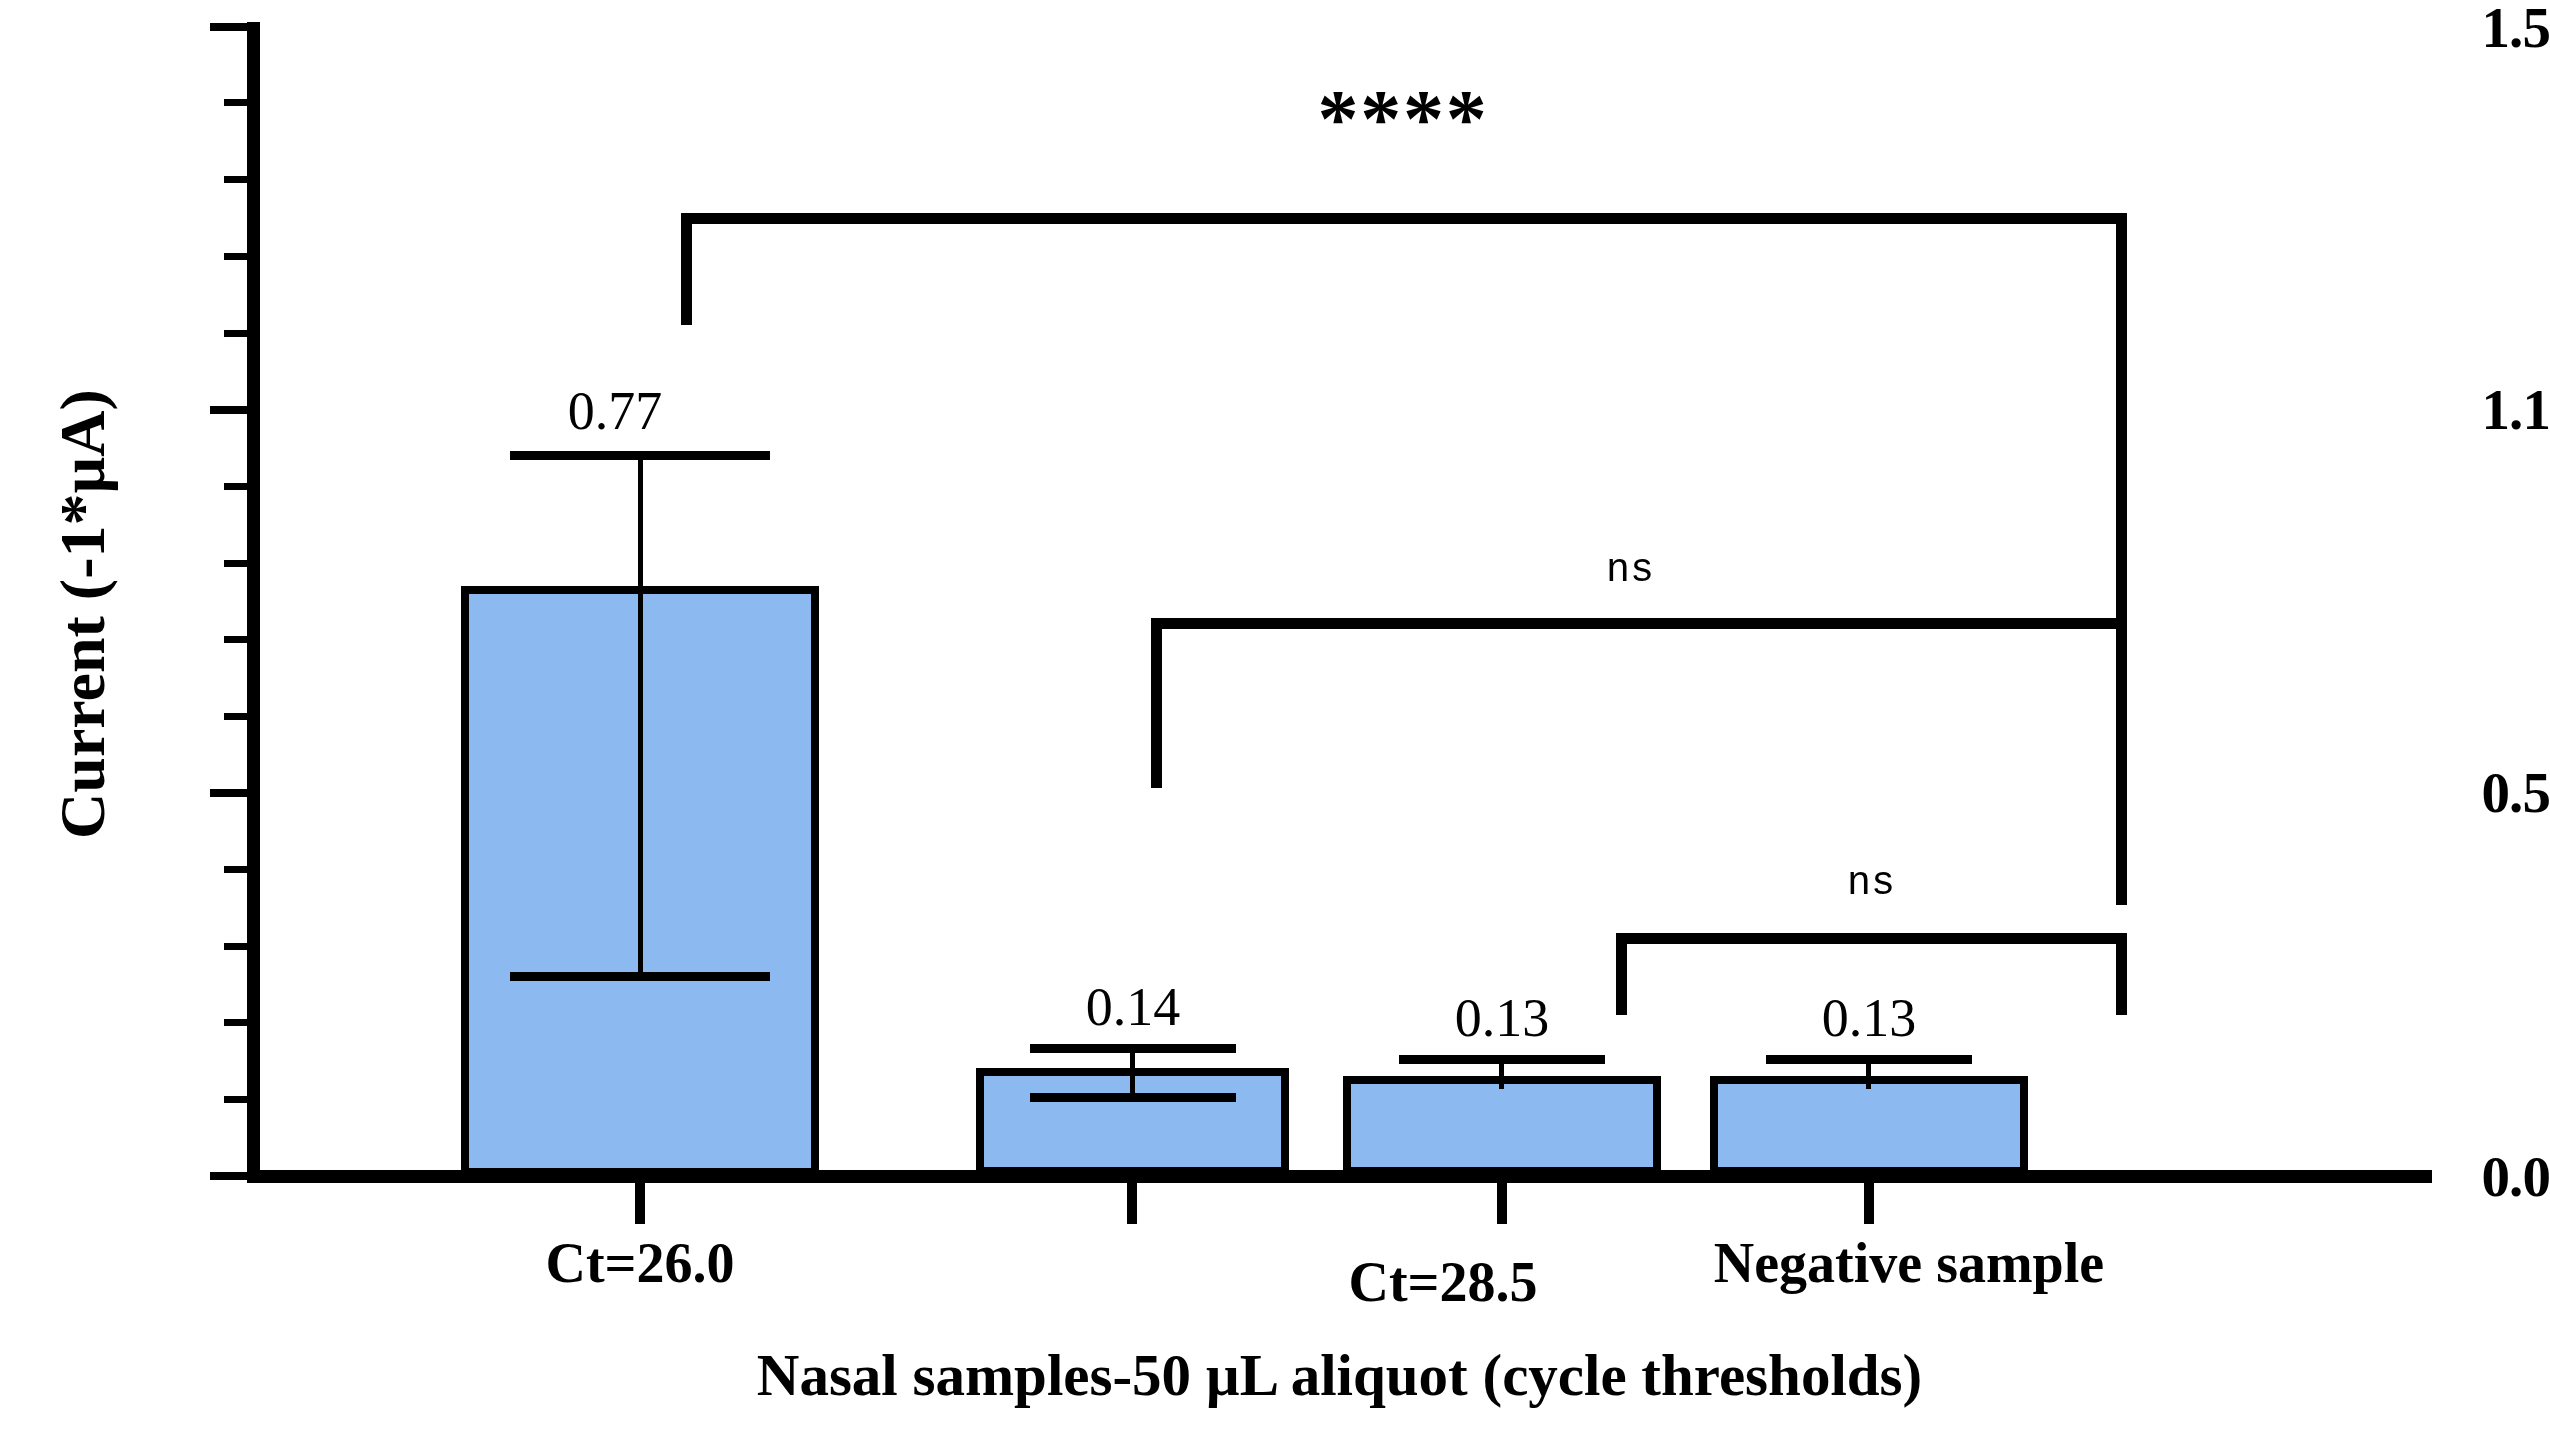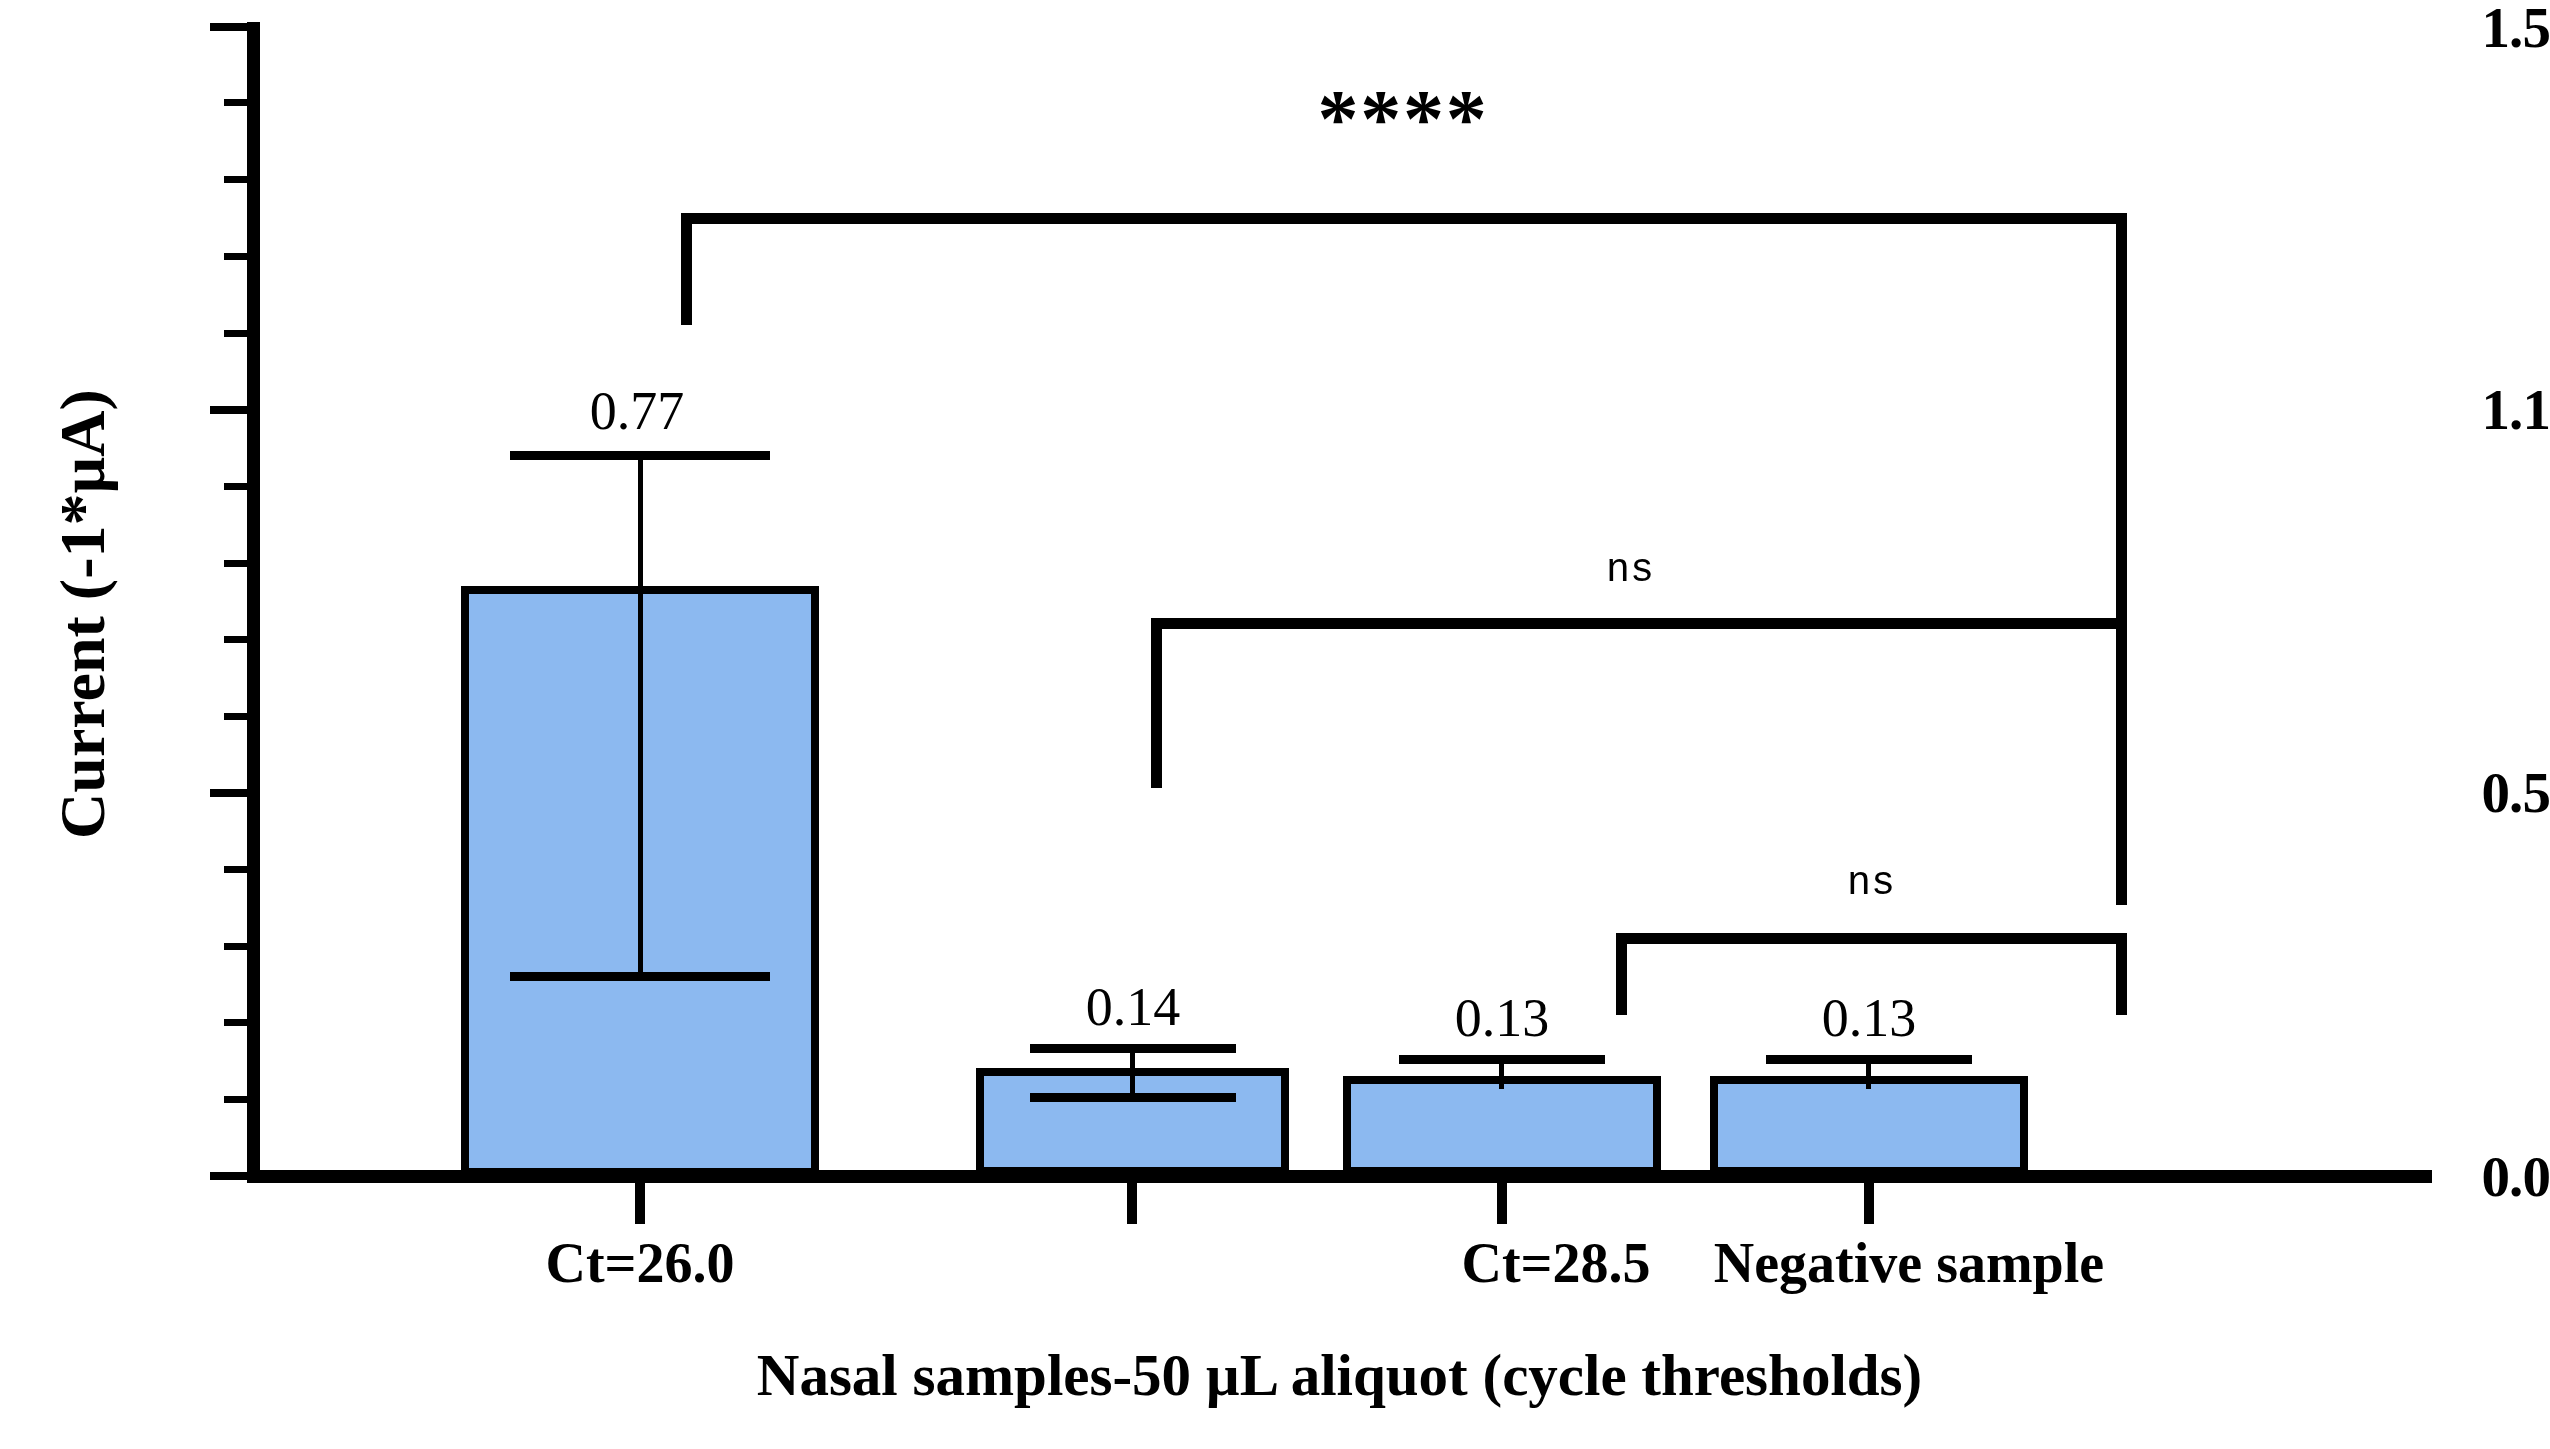--- a/index.html
+++ b/index.html
@@ -88,21 +88,21 @@
     <div class="y-axis-title">Current (-1*µA)</div>
 
     <div class="x-axis-line"></div>
 
     <div class="xtick" style="left:635px;"></div>
     <div class="xtick" style="left:1127px;"></div>
     <div class="xtick" style="left:1497px;"></div>
     <div class="xtick" style="left:1864px;"></div>
 
     <div class="xtick-label" style="left:416px;width:448px;">Ct=26.0</div>
-    <div class="xtick-label" style="left:1332px;width:448px;">Ct=28.5</div>
+    <div class="xtick-label" style="left:1219px;width:448px;margin-top:19px;">Ct=28.5</div>
     <div class="xtick-label" style="left:1685px;width:448px;">Negative sample</div>
 
     <div class="x-axis-title">Nasal samples-50 µL aliquot (cycle thresholds)</div>
 
     <div class="bar" style="left:461px;top:586px;width:358px;height:590px;"></div>
 
     <div class="bar" style="left:976px;top:1068px;width:313px;height:107px;"></div>
 
     <div class="bar" style="left:1343px;top:1076px;width:318px;height:99px;"></div>
 
@@ -115,21 +115,21 @@
     <div class="ebar-stem" style="left:1130px;top:1049px;height:49px;"></div>
     <div class="ebar-cap" style="left:1030px;top:1044px;width:206px;"></div>
     <div class="ebar-cap" style="left:1030px;top:1093px;width:206px;"></div>
 
     <div class="ebar-stem" style="left:1499px;top:1059px;height:30px;"></div>
     <div class="ebar-cap" style="left:1399px;top:1055px;width:206px;"></div>
 
     <div class="ebar-stem" style="left:1866px;top:1059px;height:30px;"></div>
     <div class="ebar-cap" style="left:1766px;top:1055px;width:206px;"></div>
 
-    <div class="val-label" style="left:458px;top:380px;width:358px;">0.77</div>
+    <div class="val-label" style="left:436px;top:380px;width:358px;">0.77</div>
     <div class="val-label" style="left:954px;top:976px;width:358px;">0.14</div>
     <div class="val-label" style="left:1323px;top:987px;width:358px;">0.13</div>
     <div class="val-label" style="left:1690px;top:987px;width:358px;">0.13</div>
 
     <div class="sig-top" style="left:681px;top:213px;width:1446px;"></div>
     <div class="sig-arm" style="left:681px;top:213px;height:112px;"></div>
     <div class="sig-arm" style="left:2116px;top:213px;height:425px;"></div>
     <div class="sig-label stars" style="left:1224px;top:72px;width:358px;">****</div>
 
     <div class="sig-top" style="left:1151px;top:618px;width:976px;"></div>

